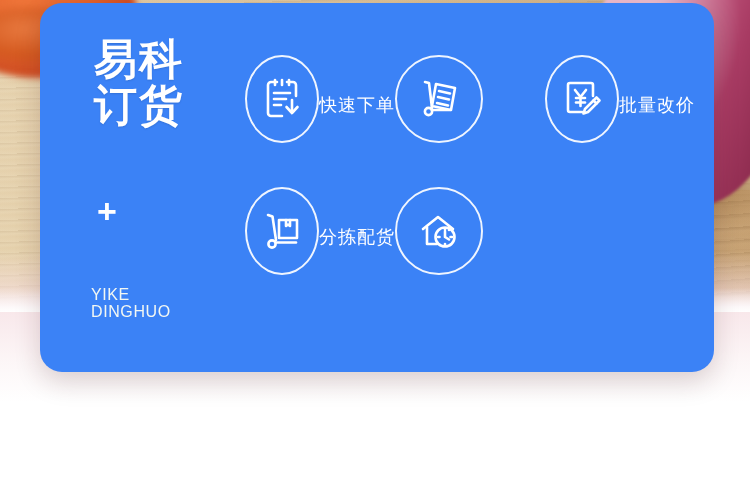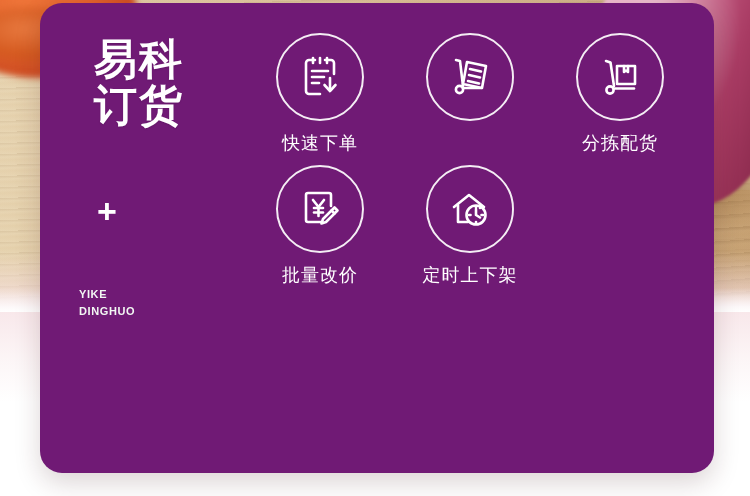--- a/index.html
+++ b/index.html
@@ -100,23 +100,23 @@
   #photo-fade {
     position: absolute;
     left: 0; top: 288px; width: 750px; height: 24px;
     background: linear-gradient(180deg, rgba(255,255,255,0.0) 0%, rgba(252,246,247,0.95) 70%, #ffffff 100%);
   }
 
   
   #card {
     position: absolute;
     left: 40px; top: 3px;
-    width: 674px; height: 470px;
+    width: 674px; height: 369px;
     border-radius: 22px;
-    background: #701a75;
+    background: #3b82f6;
     box-shadow: 0 10px 26px rgba(60,20,30,0.18);
     overflow: hidden;
   }
 
   
   #brand {
     position: absolute;
     left: 54px; top: 33px;
     width: 170px;
   }
@@ -134,41 +134,41 @@
     left: 57px; top: 192px;
     width: 32px; height: 32px;
     color: #ffffff;
     font-size: 34px;
     font-weight: bold;
     line-height: 32px;
     text-align: left;
   }
   #brand-sub {
     position: absolute;
-    left: 39px; top: 283px;
+    left: 51px; top: 283px;
     color: #f2f7f3;
-    font-size: 11px;
-    font-weight: bold;
+    font-size: 16px;
+    font-weight: normal;
     line-height: 17px;
     letter-spacing: 0.6px;
     white-space: pre-line;
   }
 
   
   #features {
     position: absolute;
     left: 205px; top: 30px;
     width: 450px;
     display: grid;
     grid-template-columns: repeat(3, 150px);
     grid-template-rows: 132px 132px;
   }
   .feature {
     display: flex;
-    flex-direction: column;
+    flex-direction: row;
     align-items: center;
   }
   .feature-circle {
     width: 88px; height: 88px;
     border-radius: 50%;
     border: 2px solid rgba(255,255,255,0.92);
     display: flex;
     align-items: center;
     justify-content: center;
     box-sizing: border-box;
@@ -247,64 +247,63 @@
               <circle cx="14.5" cy="37.5" r="3.6"></circle>
             </svg>
           </span>
         </div>
       </div>
 
       <div class="feature">
         <div class="feature-circle">
           <span>
             <svg width="50" height="50" viewBox="0 0 50 50" fill="none" stroke="#ffffff" stroke-width="2.6" stroke-linecap="round" stroke-linejoin="round">
-              <path d="M11 9 L15.5 10.5 L19 34"></path>
-              <path d="M19 36.5 H39"></path>
-              <circle cx="15" cy="38" r="3.6"></circle>
-              <path d="M22 14 H40 V32 H22 Z"></path>
-              <path d="M29 14 V20 L31 18.5 L33 20 V14"></path>
-            </svg>
-          </span>
-        </div>
-        <div class="feature-label">分拣配货</div>
-      </div>
-
-      <div class="feature">
-        <div class="feature-circle">
-          <span>
-            <svg width="50" height="50" viewBox="0 0 50 50" fill="none" stroke="#ffffff" stroke-width="2.6" stroke-linecap="round" stroke-linejoin="round">
               <path d="M36 22 V11 a2 2 0 0 0 -2 -2 H13 a2 2 0 0 0 -2 2 V36 a2 2 0 0 0 2 2 H26"></path>
               <path d="M18 16 L23.5 23"></path>
               <path d="M29 16 L23.5 23"></path>
               <path d="M19 24 H28"></path>
               <path d="M19 28.5 H28"></path>
               <path d="M23.5 23 V32"></path>
               <path d="M39.5 23.5 L42.5 26.5 L31 38 L26.5 39.5 L28 35 Z"></path>
               <path d="M36.5 26.5 L39.5 29.5"></path>
             </svg>
           </span>
         </div>
         <div class="feature-label">批量改价</div>
+      </div>
+
+      <div class="feature">
+        <div class="feature-circle">
+          <span>
+            <svg width="50" height="50" viewBox="0 0 50 50" fill="none" stroke="#ffffff" stroke-width="2.6" stroke-linecap="round" stroke-linejoin="round">
+              <path d="M11 9 L15.5 10.5 L19 34"></path>
+              <path d="M19 36.5 H39"></path>
+              <circle cx="15" cy="38" r="3.6"></circle>
+              <path d="M22 14 H40 V32 H22 Z"></path>
+              <path d="M29 14 V20 L31 18.5 L33 20 V14"></path>
+            </svg>
+          </span>
+        </div>
+        <div class="feature-label">分拣配货</div>
       </div>
 
 
       <div class="feature">
         <div class="feature-circle">
           <span>
             <svg width="50" height="50" viewBox="0 0 50 50" fill="none" stroke="#ffffff" stroke-width="2.6" stroke-linecap="round" stroke-linejoin="round">
               <path d="M9 23 L24 11 L39 23"></path>
               <path d="M13 21 V38 H23"></path>
               <path d="M35 21 V24"></path>
               <circle cx="31" cy="31" r="9.5"></circle>
               <path d="M31 25.5 V31 L35 33.5"></path>
               <path d="M31 22.5 V24"></path>
               <path d="M31 38 V39.5"></path>
               <path d="M24 31 H25.5"></path>
               <path d="M36.5 31 H38"></path>
             </svg>
           </span>
         </div>
-        <div class="feature-label">定时上下架</div>
       </div>
 
     </div>
   </div>
 </div>
 
 </body></html>

